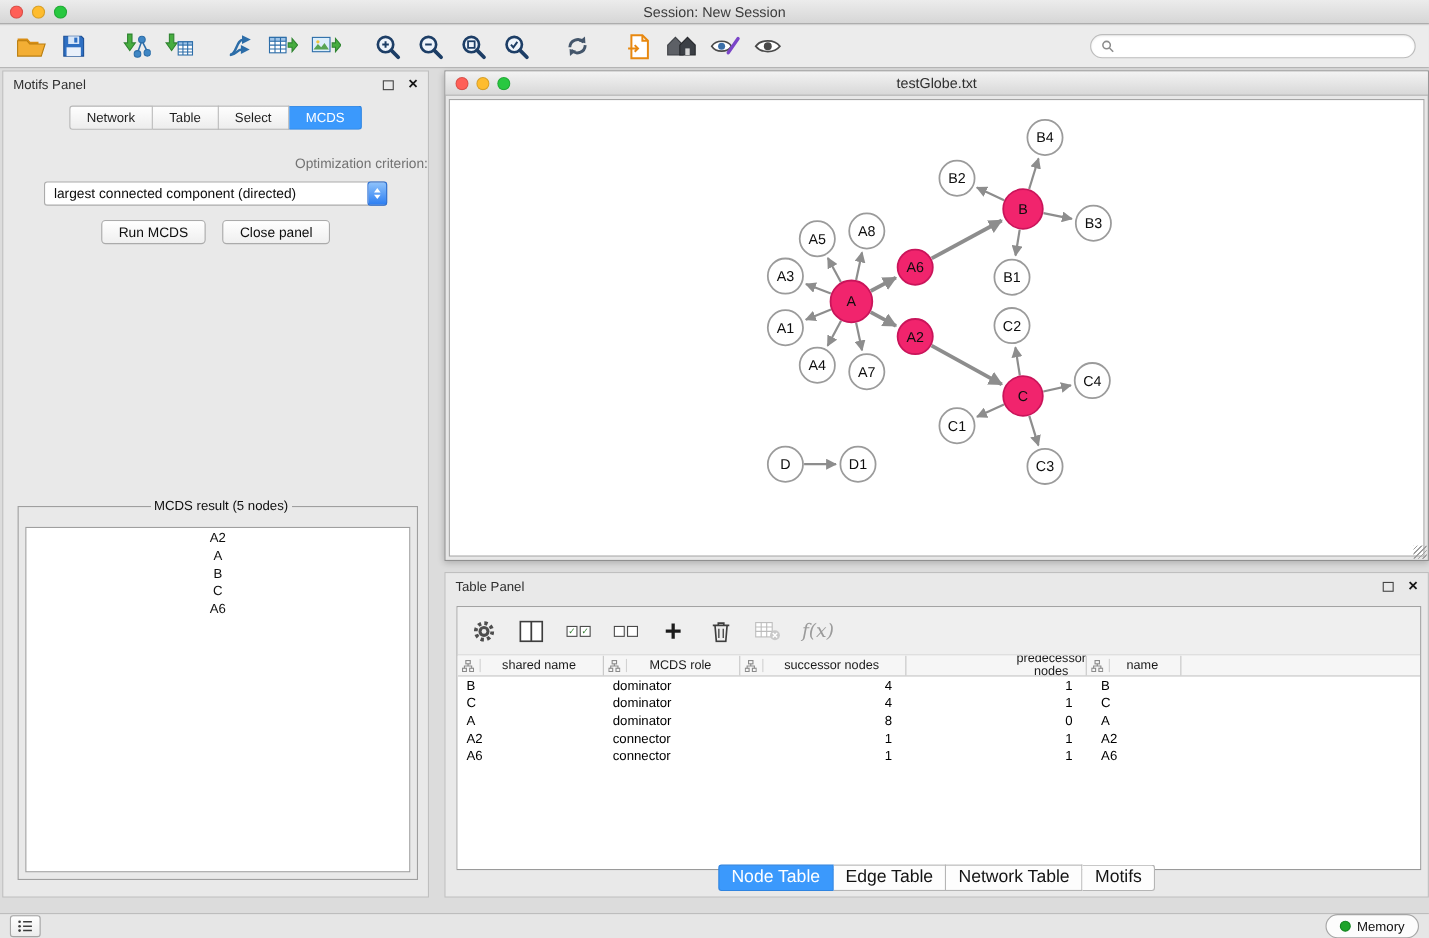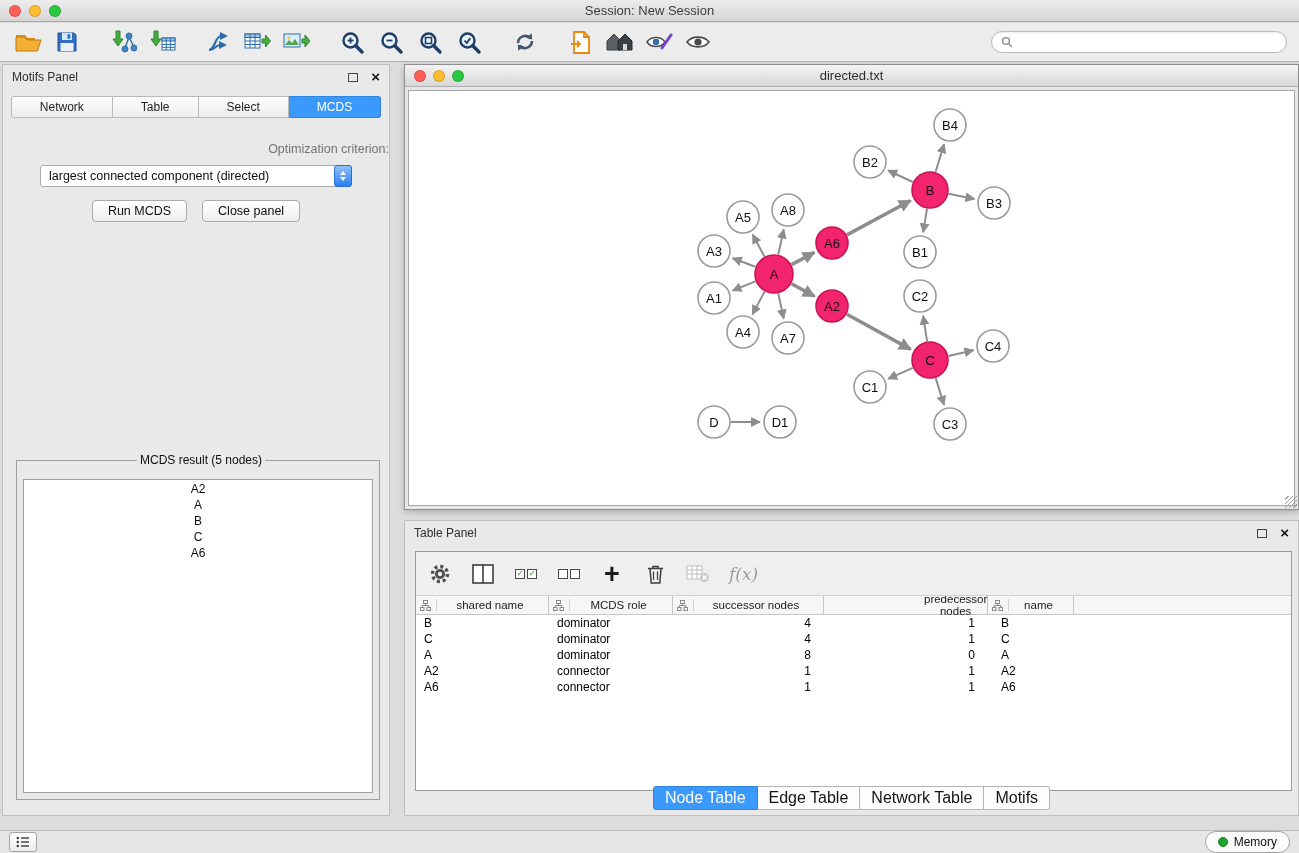--- a/index.html
+++ b/index.html
@@ -30,21 +30,21 @@
 
   
   .control-panel { position:absolute; left:2px; top:64px; width:388px; height:752px;
     background:#e9e9e9; border:1px solid #bfbfbf; }
   .panel-header { height:24px; display:flex; align-items:center; padding:0 9px; font-size:12px; color:#2e2e2e; }
   .panel-header .spacer { flex:1; }
   .float-btn { width:10px; height:9px; border:1px solid #444; margin-right:13px; background:transparent; }
   .close-btn { font-size:15px; font-weight:bold; color:#141414; line-height:14px; cursor:default; }
 
   .cp-tabs { display:flex; justify-content:center; margin-top:7px; }
-  .cp-tab { font-size:12px; padding:3px 28px; border:1px solid #b9b9b9; border-left:none;
+  .cp-tab { font-size:12px; padding:3px 15px; border:1px solid #b9b9b9; border-left:none;
     background:linear-gradient(#fefefe,#ededed); color:#1e1e1e; }
   .cp-tab:first-child { border-left:1px solid #b9b9b9; border-radius:3px 0 0 3px; }
   .cp-tab:last-child { border-radius:0 3px 3px 0; }
   .cp-tab.active { background:#3b99fc; color:#fff; border-color:#2f84e0; }
 
   .opt-label { margin-top:24px; text-align:right; font-size:12.5px; color:#737373; }
   .dropdown { position:relative; width:312px; height:22px; margin:9px auto 0; background:#fff;
     border:1px solid #ababab; border-radius:3px; display:flex; align-items:center; padding-left:8px;
     font-size:12.5px; color:#0e0e0e; }
   .dd-btn { position:absolute; right:-1px; top:-1px; width:18px; height:22px; border-radius:3px;
@@ -313,21 +313,21 @@
   </fieldset>
 </div>
 
 <div class="net-frame">
   <div class="net-titlebar">
     <div class="net-traffic">
       <span class="light red"></span>
       <span class="light yellow"></span>
       <span class="light green"></span>
     </div>
-    <div class="net-title">directed.txt</div>
+    <div class="net-title">testGlobe.txt</div>
   </div>
   <div class="net-canvas">
     <svg class="graph" width="887" height="417" viewBox="0 0 887 417">
       <defs>
         <marker id="arrow" viewBox="0 0 10 10" refX="9" refY="5" markerWidth="10" markerHeight="10" orient="auto" markerUnits="userSpaceOnUse">
             <path d="M0 0 L10 5 L0 10 Z" fill="#8d8d8d"></path>
           </marker>
         <marker id="arrowB" viewBox="0 0 10 10" refX="9" refY="5" markerWidth="13" markerHeight="13" orient="auto" markerUnits="userSpaceOnUse">
             <path d="M0 0 L10 5 L0 10 Z" fill="#8d8d8d"></path>
           </marker>

